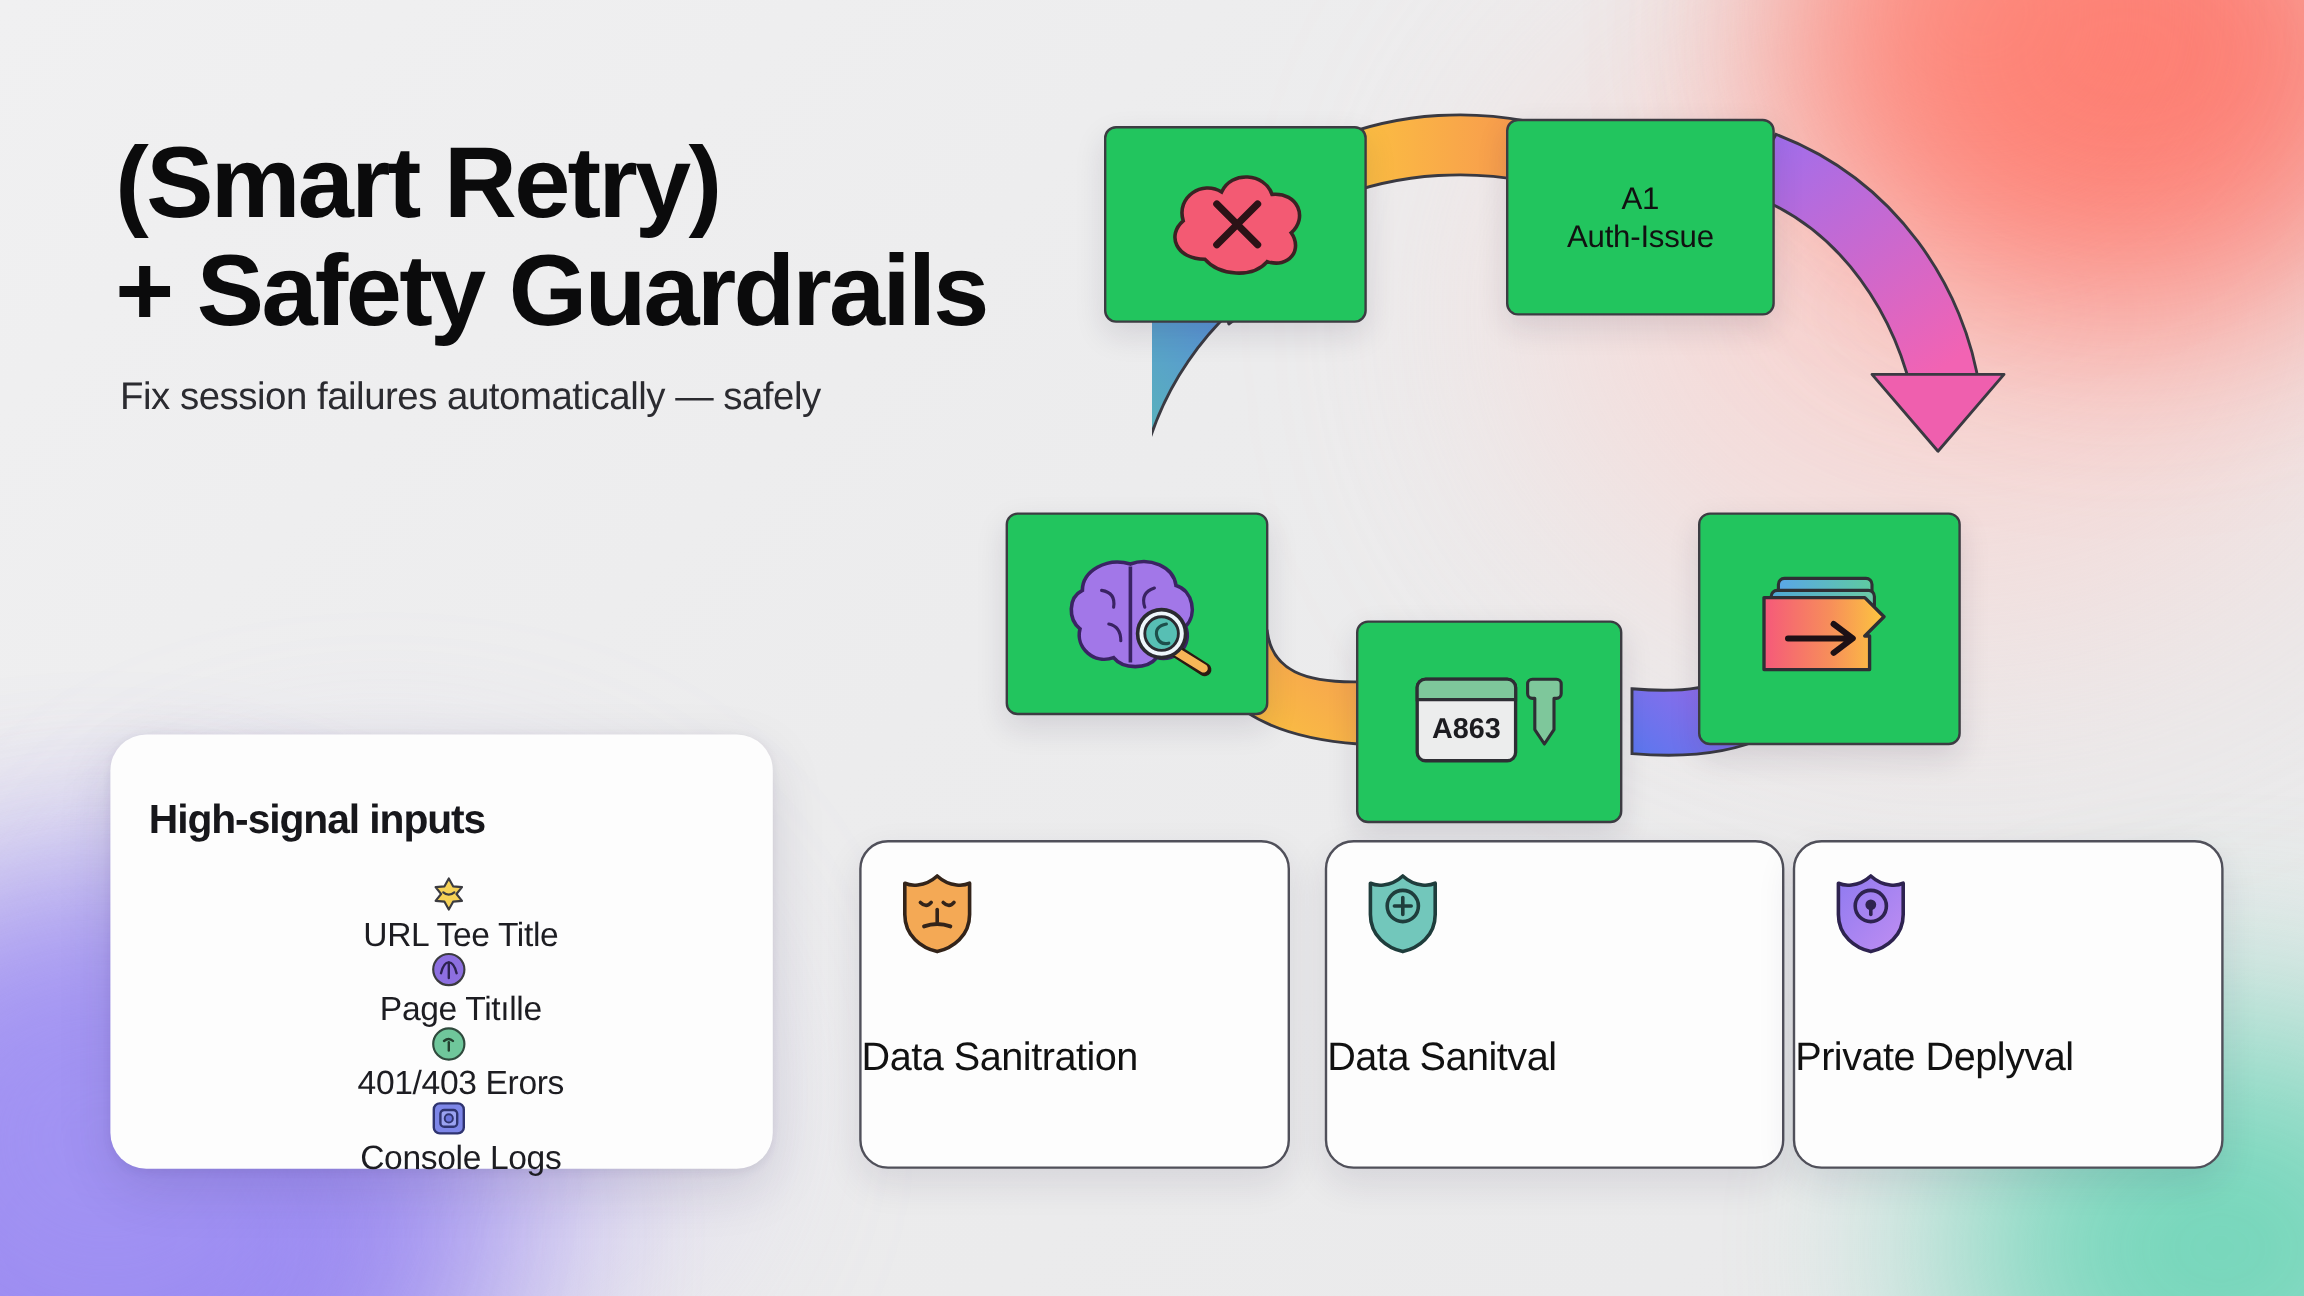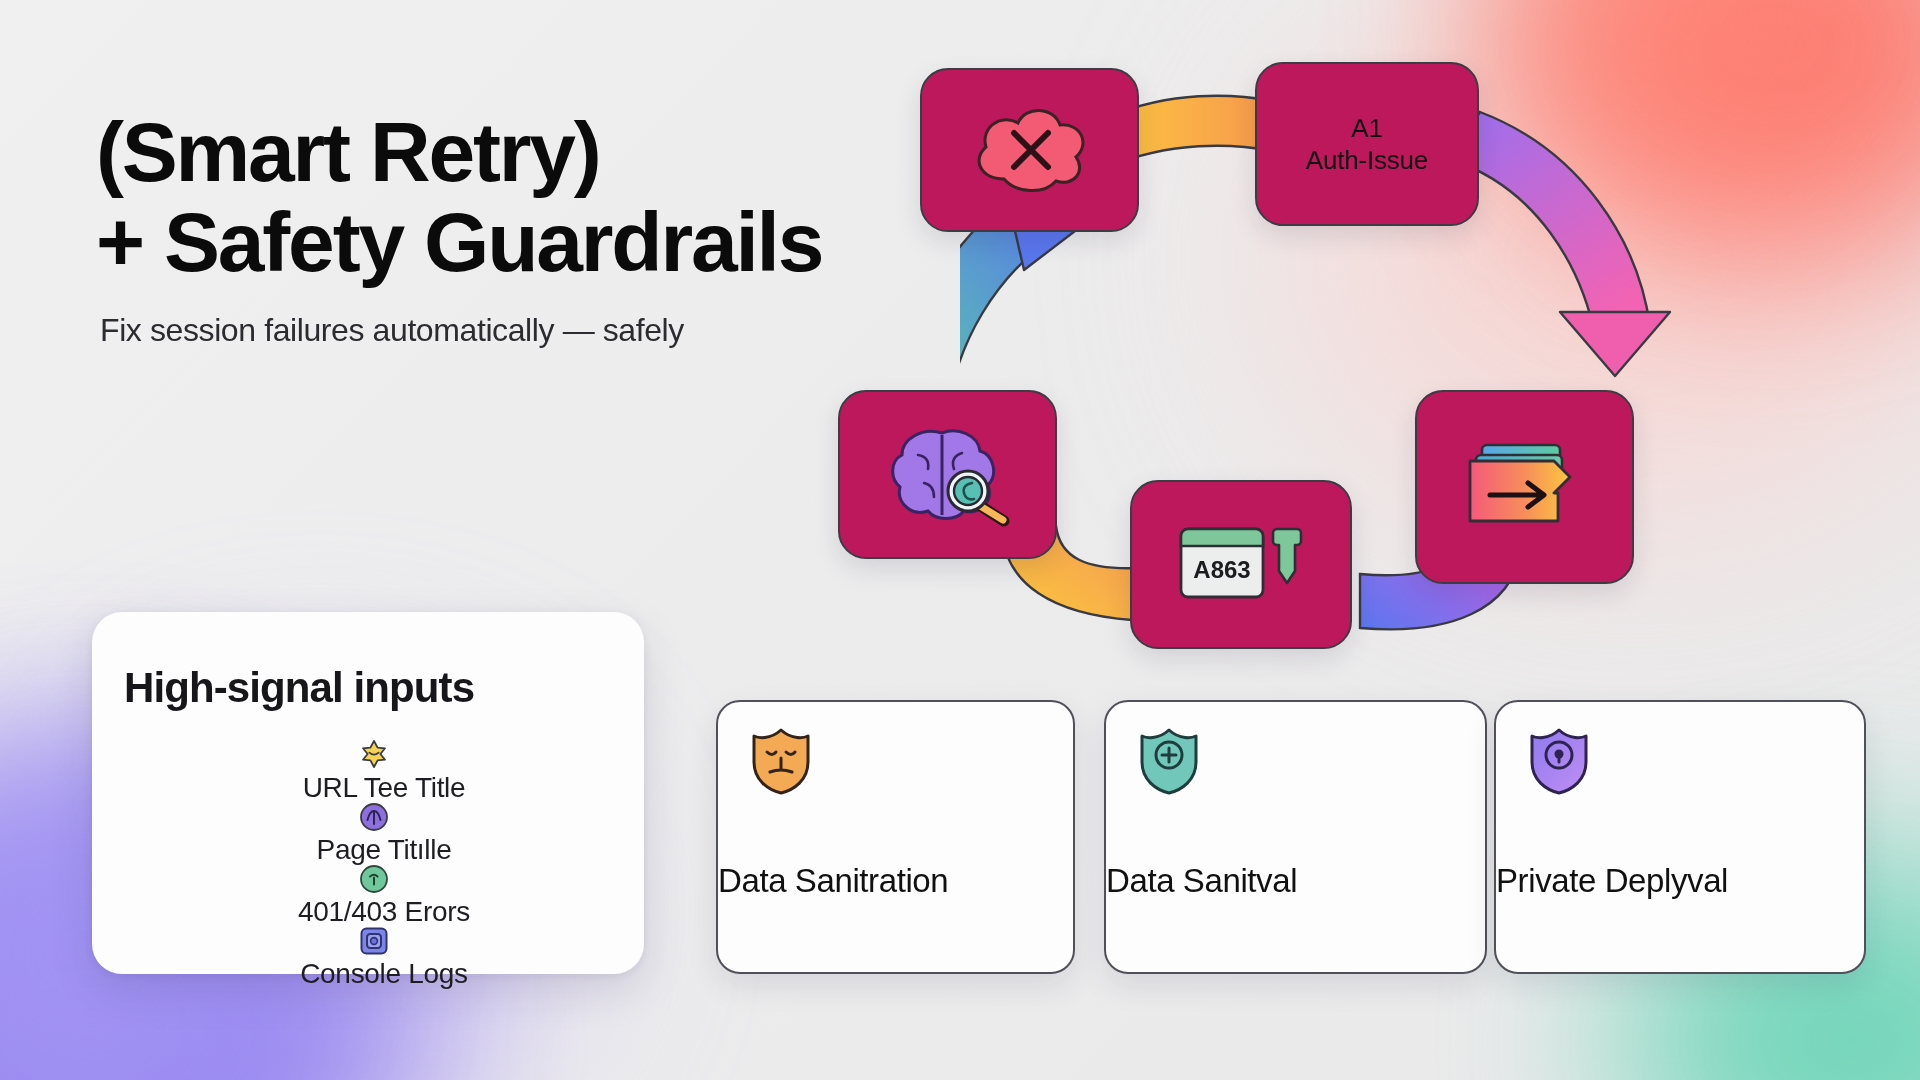--- a/index.html
+++ b/index.html
@@ -39,51 +39,51 @@
   }
 
   
   #hs-card{
     position:absolute;left:92px;top:612px;width:552px;height:362px;
     background:#fdfdfd;border-radius:30px;
     box-shadow:0 16px 44px rgba(40,30,80,.13), 0 2px 8px rgba(40,30,80,.07);
   }
   #hs-card h2{
     margin:0;padding:52px 0 0 32px;
-    font-size:42px;font-weight:700;letter-spacing:-.9px;color:#17171b;
+    font-size:34px;font-weight:700;letter-spacing:-.9px;color:#17171b;
   }
   .hs-list{list-style:none;margin:26px 0 0 0;padding:0 0 0 32px;}
   .hs-item{display:flex;align-items:center;height:62px;flex-direction:column;}
   .hs-ic{width:34px;height:34px;flex:0 0 34px;margin-right:20px;display:block;}
   .hs-label{font-size:28px;color:#1d1d22;letter-spacing:-.3px;}
 
   
   #loop{position:absolute;left:960px;top:40px;width:940px;height:620px;}
   #loop svg.arrows{position:absolute;left:0;top:0;width:940px;height:620px;}
   .node{
-    position:absolute;background:#be185d;border:2.5px solid #3c3c42;border-radius:28px;
+    position:absolute;background:#22c55e;border:2.5px solid #3c3c42;border-radius:10px;
     box-shadow:0 10px 26px rgba(30,25,60,.12);
-    display:flex;align-items:center;justify-content:center;text-align:center;
+    display:flex;align-items:center;justify-content:center;text-align:center;margin-top:37px;
   }
   .node-txt{font-size:26px;line-height:1.25;color:#111;letter-spacing:-.2px;}
   #n-fail{left:-40px;top:28px;width:215px;height:160px;}
   #n-auth{left:295px;top:22px;width:220px;height:160px;}
   #n-folder{left:455px;top:350px;width:215px;height:190px;}
   #n-token{left:170px;top:440px;width:218px;height:165px;text-align:center;}
   #n-brain{left:-122px;top:350px;width:215px;height:165px;}
 
   
   .guard{
     position:absolute;top:700px;width:355px;height:270px;
     background:#fdfdfd;border:2px solid #50505a;border-radius:24px;
     box-shadow:0 12px 30px rgba(35,30,70,.10);
   }
   #g1{left:716px;}
   #g2{left:1104px;padding-left:24px;}
-  #g3{left:1494px;padding-left:13px;}
+  #g3{left:1494px;}
   .guard .g-ic{position:absolute;left:32px;top:24px;width:62px;height:70px;}
   .guard .g-label{
     position:absolute;left:0;right:0;top:160px;text-align:left;
     font-size:33px;color:#111;letter-spacing:-.4px;
   }
 </style>
 </head>
 <body>
 
 <div id="stage">

